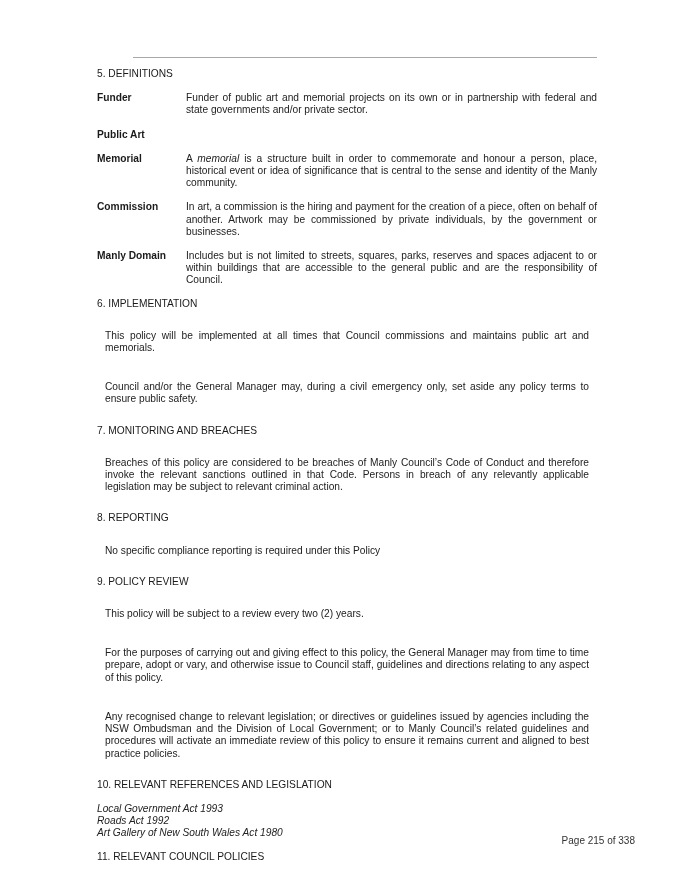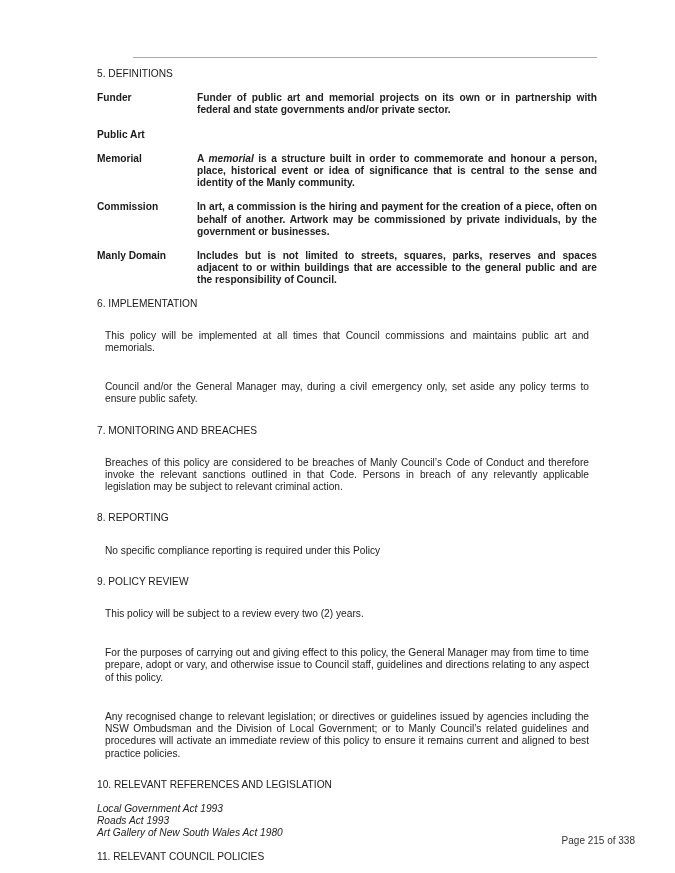--- a/index.html
+++ b/index.html
@@ -14,23 +14,23 @@
       position: absolute; left: 133px; top: 57px; width: 464px; height: 0;
       border-top: 1.2px solid #a9a9a9;
     }
     .content {
       position: absolute; left: 97px; top: 68px; width: 500px;
     }
     h2 {
       font-size: 10.2px; font-weight: normal; margin: 0; line-height: 12.2px; color: #1a1a1a;
     }
     p { margin: 8px; text-align: justify; }
-    .def-row { display: flex; gap: 11px; }
+    .def-row { display: flex; }
     .def-term { width: 89px; flex: 0 0 89px; font-weight: bold; color: #1a1a1a; }
-    .def-text { flex: 1; text-align: justify; font-weight: bold; }
+    .def-text { flex: 1; text-align: justify; }
     .list-line { display: block; }
     .italic { font-style: italic; }
     .footer {
       position: absolute; right: 40px; top: 835px; font-size: 10px; color: #333; padding-left: 44px;
     }
   </style>
 </head>
 <body>
 
 <div class="rule"></div>
@@ -102,21 +102,21 @@
     <p>For the purposes of carrying out and giving effect to this policy, the General Manager may from time to time prepare, adopt or vary, and otherwise issue to Council staff, guidelines and directions relating to any aspect of this policy.</p>
     <div style="height:11px"></div>
     <p>Any recognised change to relevant legislation; or directives or guidelines issued by agencies including the NSW Ombudsman and the Division of Local Government; or to Manly Council’s related guidelines and procedures will activate an immediate review of this policy to ensure it remains current and aligned to best practice policies.</p>
   </section>
   <div style="height:11px"></div>
 
   <section>
     <h2>10. RELEVANT REFERENCES AND LEGISLATION</h2>
     <div style="height:12px"></div>
     <span class="list-line italic">Local Government Act 1993</span>
-    <span class="list-line italic">Roads Act 1993</span>
+    <span class="list-line italic">Roads Act 1992</span>
     <span class="list-line italic">Art Gallery of New South Wales Act 1980</span>
   </section>
   <div style="height:11px"></div>
 
   <section>
     <h2>11. RELEVANT COUNCIL POLICIES</h2>
     <div style="height:12px"></div>
     <span class="list-line">Manly Council Code of Conduct</span>
     <span class="list-line">Art and Culture Policy</span>
     <span class="list-line">De-accessioning Procedure</span>

